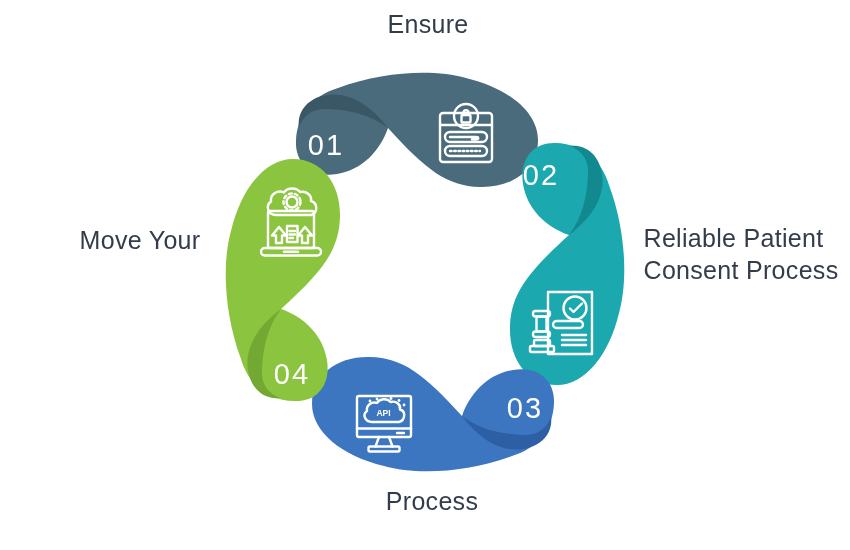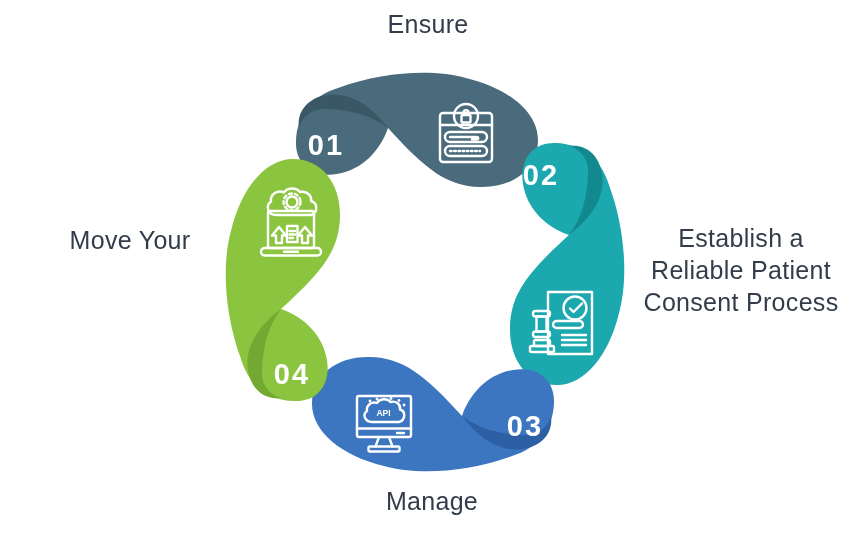--- a/index.html
+++ b/index.html
@@ -1,21 +1,21 @@
 <!DOCTYPE html>
 <html><head>
 <meta charset="utf-8">
 <style>
   html,body{margin:0;padding:0;background:#fff;}
   #stage{position:relative;width:850px;height:550px;background:#ffffff;overflow:hidden;
          font-family:"Liberation Sans",sans-serif;}
   #blobs{position:absolute;left:0;top:0;}
   .step-number{position:absolute;transform:translate(-50%,-50%);color:#ffffff;
-               font-size:29px;font-weight:700;letter-spacing:2px;white-space:nowrap;}
-  .step-label{position:absolute;transform:translateX(-50%);text-align:center;
+               font-size:29px;font-weight:400;letter-spacing:2px;white-space:nowrap;}
+  .step-label{position:absolute;transform:translateX(-50%);
               color:#333D4A;font-size:25px;line-height:32px;font-weight:500;
               letter-spacing:.3px;white-space:nowrap;}
   .icon{position:absolute;width:80px;height:80px;}
   .icon *{stroke:#ffffff;stroke-width:2.4;fill:none;stroke-linecap:round;stroke-linejoin:round;}
   .icon .dot{fill:#ffffff;stroke:none;}
   .icon text{stroke:none;fill:#ffffff;font-family:"Liberation Sans",sans-serif;
              font-weight:bold;font-size:8.5px;text-anchor:middle;}
 </style>
 </head>
 <body>
@@ -48,35 +48,34 @@
       <path d="M296,141 C297,116 311,96 338,88 C384,71 434,69 466,78 C508,88 538,112 538,140
            C538,169 513,188 480,187 C447,186 426,170 388,128 C380,151 362,170 337,174
            C311,178 295,163 296,141 Z" fill="#8BC53F"></path>
       <path d="M388,128 C368,101 344,90 322,96 C307,100 297,112 299,127 C304,114 314,108 328,109
            C350,110 371,115 388,128 Z" fill="#73A832"></path>
     </g>
   </svg>
 
   <div class="step-number" style="left:326px;top:145px">01</div>
   <div class="step-number" style="left:541px;top:175px">02</div>
-  <div class="step-number" style="left:525px;top:426px">03</div>
+  <div class="step-number" style="left:525px;top:408px">03</div>
   <div class="step-number" style="left:292px;top:374px">04</div>
 
   <div class="step-label" style="left:428px;top:8px">
     <div>Ensure</div>
   </div>
   <div class="step-label" style="left:741px;top:222px">
-    <div>Establish a</div>
     <div>Reliable Patient</div>
     <div>Consent Process</div>
   </div>
   <div class="step-label" style="left:432px;top:485px">
-    <div>Manage</div>
+    <div>Process</div>
   </div>
-  <div class="step-label" style="left:130px;top:224px">
+  <div class="step-label" style="left:140px;top:224px">
     <div>Move Your</div>
   </div>
 
   <svg class="icon" viewBox="0 0 80 80" style="left:426px;top:96px">
     <rect x="14" y="17" width="52" height="49" rx="3"></rect>
     <line x1="14" y1="29" x2="66" y2="29"></line>
     <circle cx="40" cy="20" r="12" fill="#4A6B7C"></circle>
     <path d="M37.5,19 v-2.2 a2.5,2.5 0 0 1 5,0 V19"></path>
     <rect x="35.5" y="19" width="9" height="7.5" rx="1"></rect>
     <rect x="19" y="36" width="42" height="10" rx="5"></rect>

